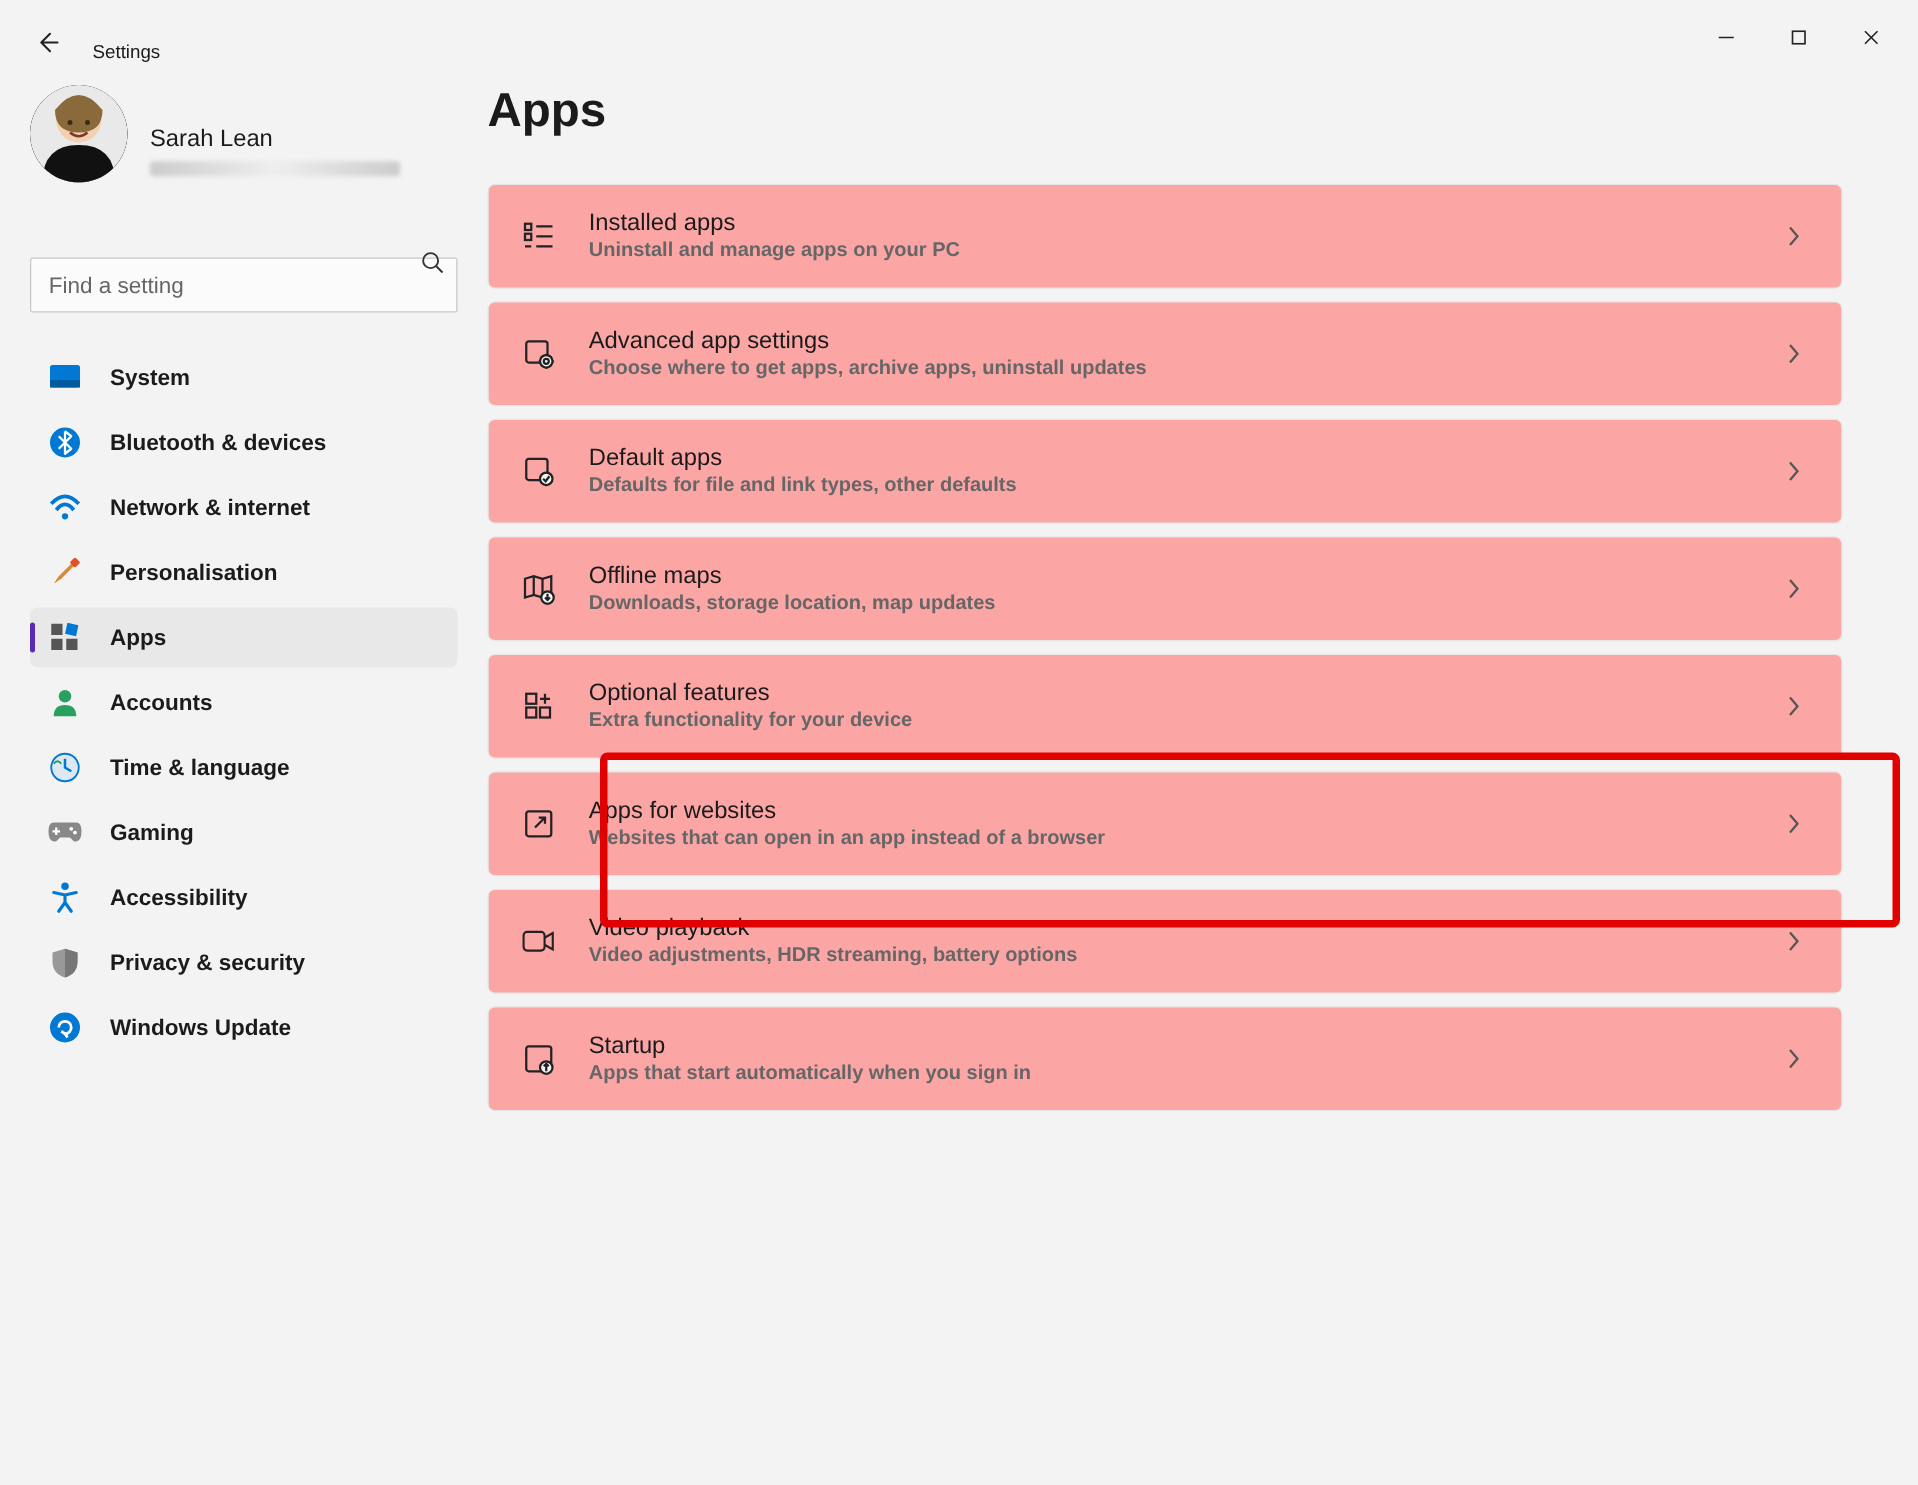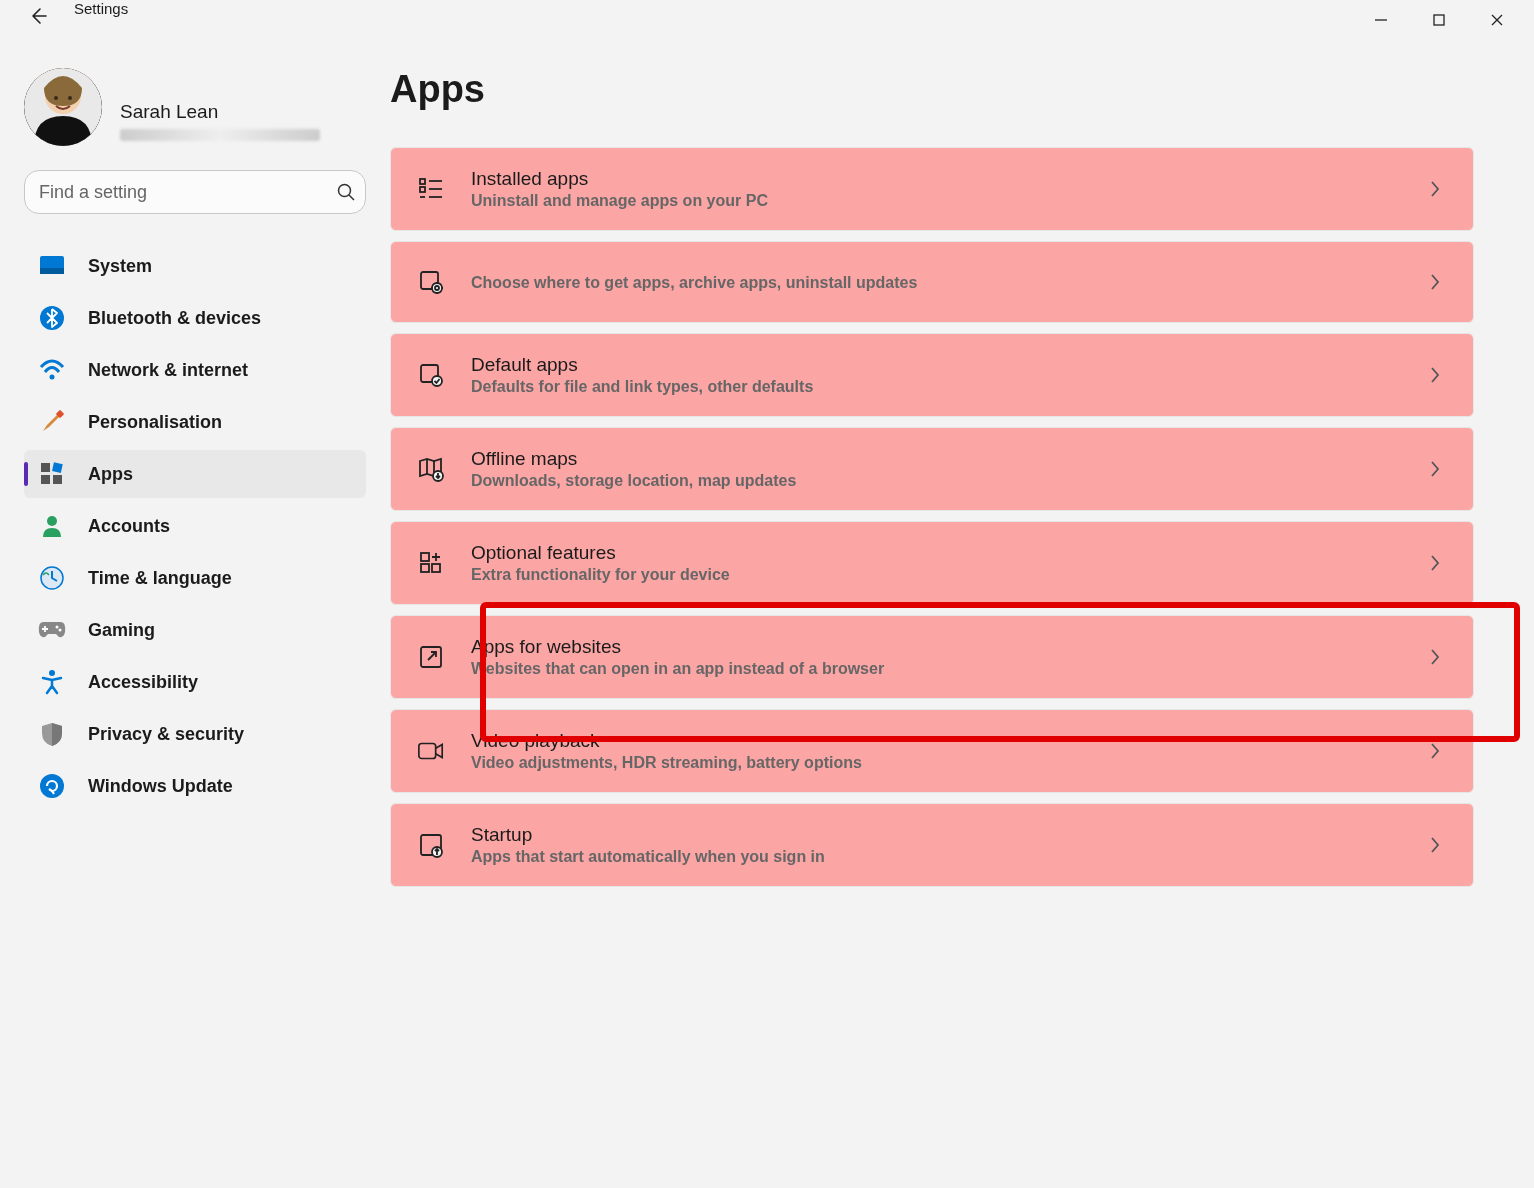--- a/index.html
+++ b/index.html
@@ -1,32 +1,32 @@
 <!DOCTYPE html>
 <html><head>
 <meta charset="utf-8">
 <style>
   * { box-sizing: border-box; margin: 0; padding: 0; }
   html, body { width: 1534px; height: 1188px; font-family: "Segoe UI", Arial, sans-serif; background: #f3f3f3; color: #1b1b1b; }
   .window { width: 100%; height: 100%; position: relative; }
-  .titlebar { height: 50px; display: flex; align-items: flex-start; padding: 0 8px 0 22px; }
+  .titlebar { height: 50px; display: flex; align-items: flex-end; padding: 0 8px 0 22px; }
   .back-btn { width: 32px; height: 32px; display: flex; align-items: center; justify-content: center; cursor: pointer; }
   .titlebar-title { font-size: 15px; margin-left: 20px; }
   .win-controls { margin-left: auto; display: flex; }
   .win-btn { width: 58px; height: 40px; display: flex; align-items: center; justify-content: center; cursor: pointer; }
   .body { display: flex; padding: 18px 0 0 0; }
   .sidebar { width: 390px; padding: 0 24px; }
   .user { display: flex; align-items: center; gap: 18px; margin-bottom: 24px; padding-left: 0; }
   .avatar { width: 78px; height: 78px; border-radius: 50%; background: radial-gradient(circle at 50% 30%, #f7dcc0 25%, #5a3a2a 26% 45%, #111 46%); overflow: hidden; position: relative; }
   .avatar svg { position: absolute; inset: 0; }
   .user-info { display: flex; flex-direction: column; }
   .user-name { font-size: 19px; font-weight: 400; margin-top: 28px; }
   .user-sub { width: 200px; height: 12px; background: linear-gradient(90deg, #ccc, #eee, #ccc); border-radius: 3px; filter: blur(1.5px); margin-top: 6px; }
   .search { position: relative; margin-bottom: 28px; }
-  .search input { width: 100%; height: 44px; border: 1px solid #c8c8c8; border-radius: 15px; background: #fbfbfb; padding: 0 44px 0 14px; font-size: 18px; color: #333; }
+  .search input { width: 100%; height: 44px; border: 1px solid #c8c8c8; border-radius: 2px; background: #fbfbfb; padding: 0 44px 0 14px; font-size: 18px; color: #333; margin-top: 36px; }
   .search input::placeholder { color: #666; }
   .search .icon { position: absolute; right: 10px; top: 50%; transform: translateY(-50%); }
   .nav { display: flex; flex-direction: column; gap: 4px; }
   .nav-item { height: 48px; display: flex; align-items: center; gap: 22px; padding: 0 14px; border-radius: 6px; cursor: pointer; font-size: 18px; position: relative; font-weight: bold; }
   .nav-item .nav-icon { width: 28px; height: 28px; display: flex; align-items: center; justify-content: center; }
   .nav-item.active { background: #e8e8e8; }
   .nav-item.active::before { content: ""; position: absolute; left: 0; top: 12px; bottom: 12px; width: 4px; background: #5b2ab5; border-radius: 3px; }
   .main { flex: 1; padding: 0 60px 0 0; }
   .page-title { font-size: 38px; font-weight: 600; margin-bottom: 36px; }
   .cards { display: flex; flex-direction: column; gap: 10px; }
@@ -252,20 +252,21 @@
         <div class="card">
           <span class="card-icon">
             <svg width="26" height="26" viewBox="0 0 26 26" stroke="#222" stroke-width="1.8" fill="none">
                 <rect x="3" y="3" width="17" height="17" rx="2"></rect>
                 <circle cx="19" cy="19" r="5" fill="#f3f3f3"></circle>
                 <circle cx="19" cy="19" r="2"></circle>
                 <path d="M19 14 V13 M19 25 V24 M14 19 H13 M25 19 H24 M15.5 15.5 L15 15 M22.5 22.5 L23 23 M15.5 22.5 L15 23 M22.5 15.5 L23 15"></path>
               </svg>
           </span>
           <div class="card-text">
+            <div class="card-title">Advanced app settings</div>
             <div class="card-sub">Choose where to get apps, archive apps, uninstall updates</div>
           </div>
           <span class="chev">
               <svg width="12" height="18" viewBox="0 0 12 18">
                 <path d="M3 2 L9 9 L3 16" stroke="#555" stroke-width="1.8" fill="none"></path>
               </svg>
             </span>
         </div>
 
         <div class="card">

